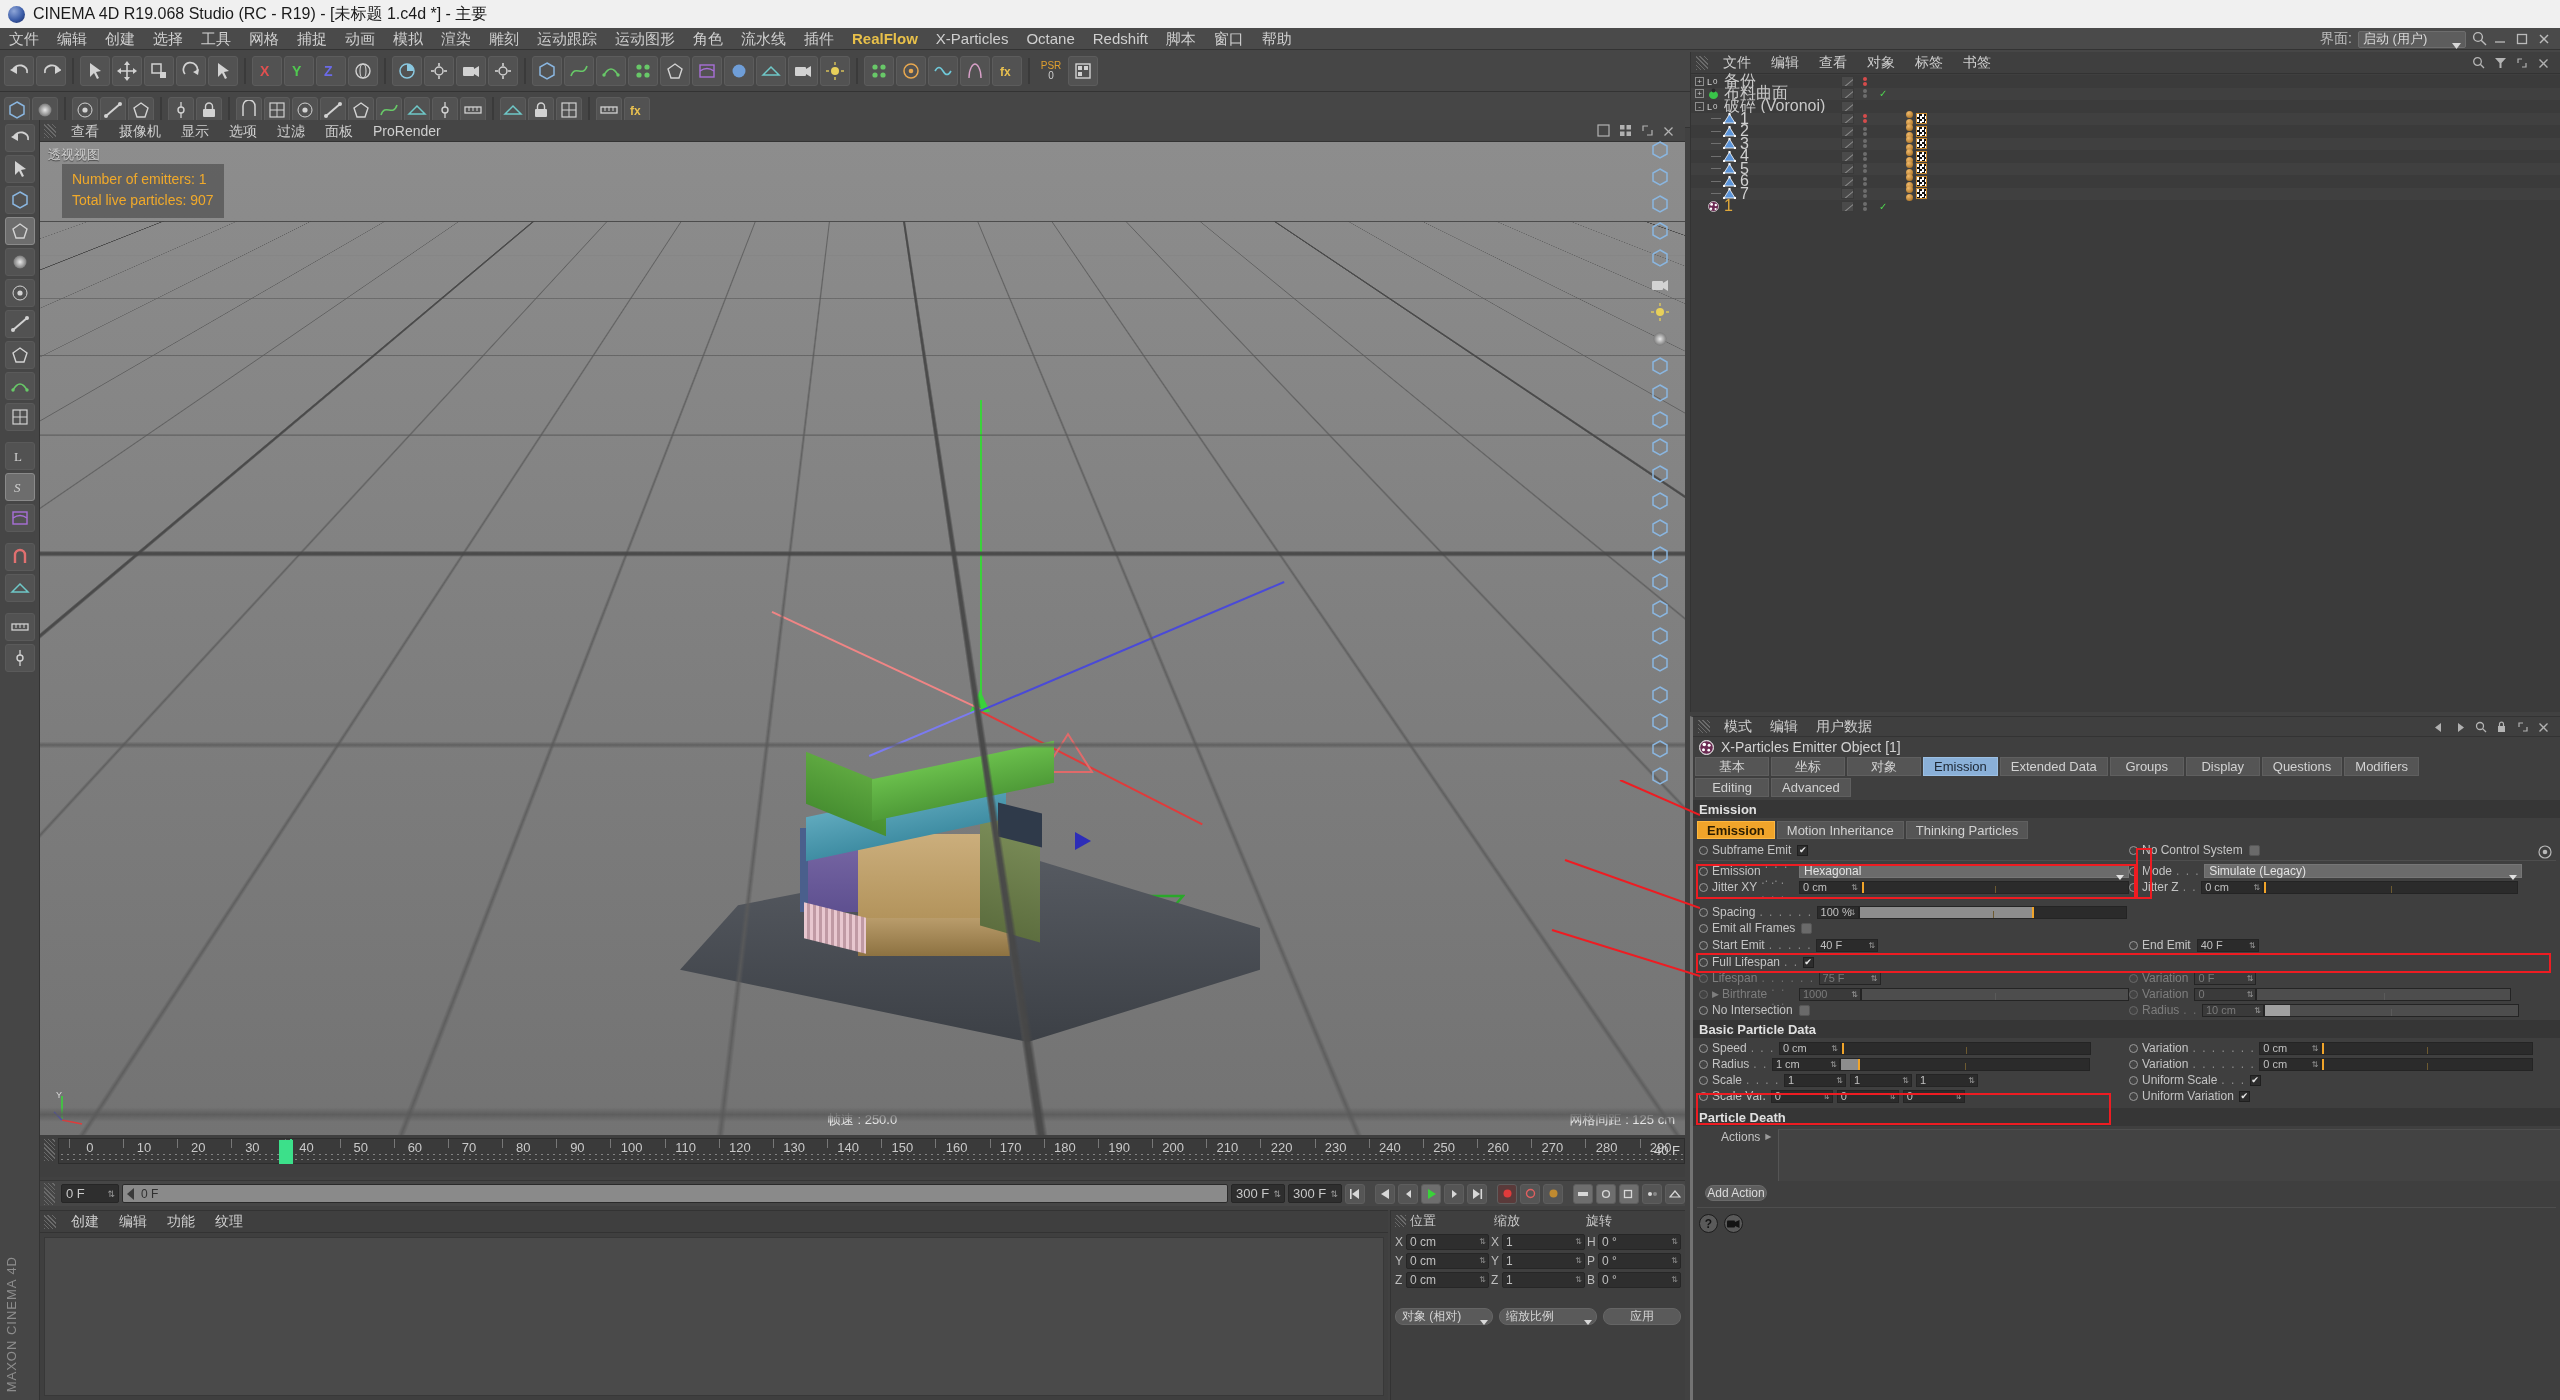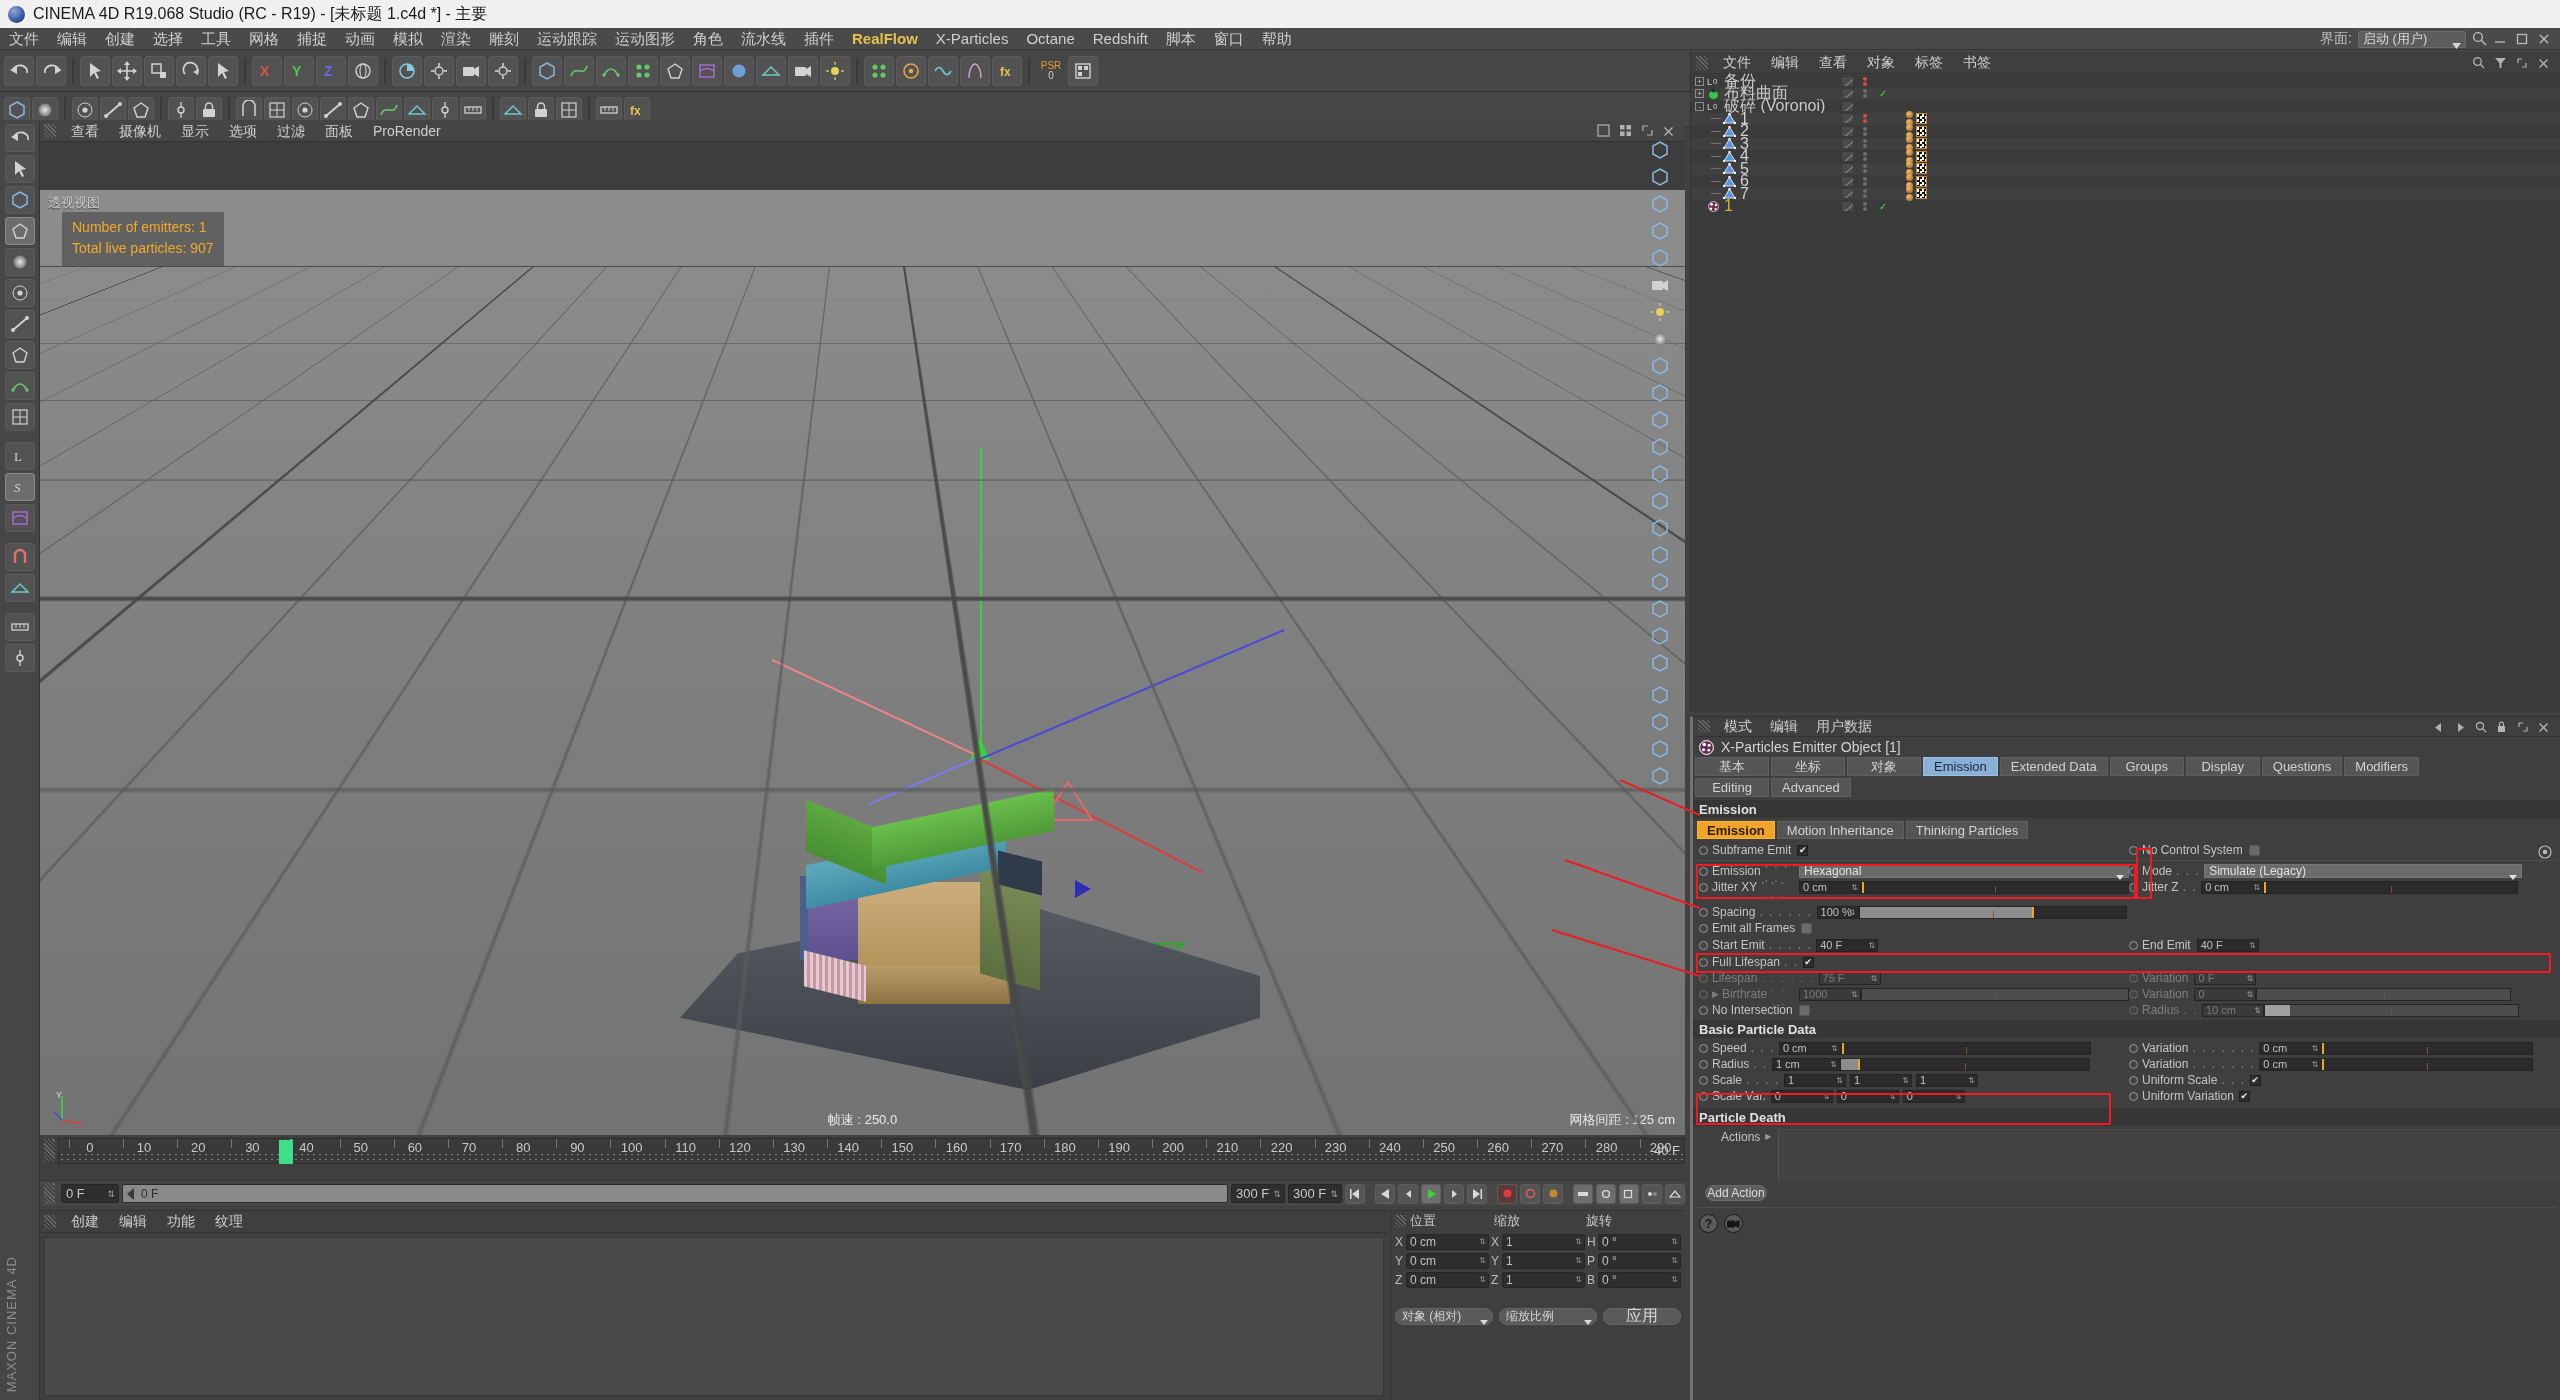--- a/index.html
+++ b/index.html
@@ -95,21 +95,20 @@
   .vp-menubar .grip {
     width:12px; height:14px; margin:0 4px;
     background:repeating-linear-gradient(45deg,#6a6a6a 0 1px,transparent 1px 3px);
   }
   .vp-menubar .mi { padding:0 9px; font-size:14px; color:#cfcfcf; line-height:22px; }
   .vp-menubar .vpicons { position:absolute; right:6px; display:flex; gap:6px; align-items:center; }
 
   .viewport {
     position:absolute; left:0; top:22px; right:0; bottom:0; overflow:hidden;
     background:linear-gradient(#8d8d8d, #7e7e7e 55%, #737373);
-    margin-top:48px;
   }
   .persp-label {
     position:absolute; left:8px; top:4px; font-size:13px; color:#cfcfcf;
     text-shadow:0 1px 1px rgba(0,0,0,.6);
   }
   .vp-overlay {
     position:absolute; left:22px; top:22px; background:rgba(0,0,0,.30);
     padding:5px 10px 7px 10px;
   }
   .vp-overlay div { color:#f0a92a; font-size:14px; line-height:21px; white-space:nowrap; }
@@ -308,21 +307,21 @@
   .cfield .sp { position:absolute; right:2px; font-size:8px; color:#8f8f8f; }
   .cbtns { display:flex; gap:6px; margin-top:20px; align-items:center; }
   .csel {
     height:17px; background:#5a5a5a; border:1px solid #656565; border-radius:8px;
     font-size:12px; color:#d5d5d5; display:flex; align-items:center;
     padding:0 14px 0 6px; position:relative; flex:1 1 0;
   }
   .csel .cv { position:absolute; right:4px; top:5px; }
   .capply {
     height:17px; background:#5a5a5a; border:1px solid #656565; border-radius:8px;
-    font-size:16px; color:#d5d5d5; display:flex; align-items:center; justify-content:center;
+    font-size:12px; color:#d5d5d5; display:flex; align-items:center; justify-content:center;
     flex:1 1 0;
   }
 
   
   .objmgr {
     position:absolute; left:1690px; top:52px; width:870px; height:660px;
     background:#3f3f3f; border-left:1px solid #333;
   }
   .om-menubar { height:22px; display:flex; align-items:center; gap:0px; border-bottom:1px solid #333; position:relative; }
   .om-menubar .grip { width:12px;height:14px;margin:0 5px;

